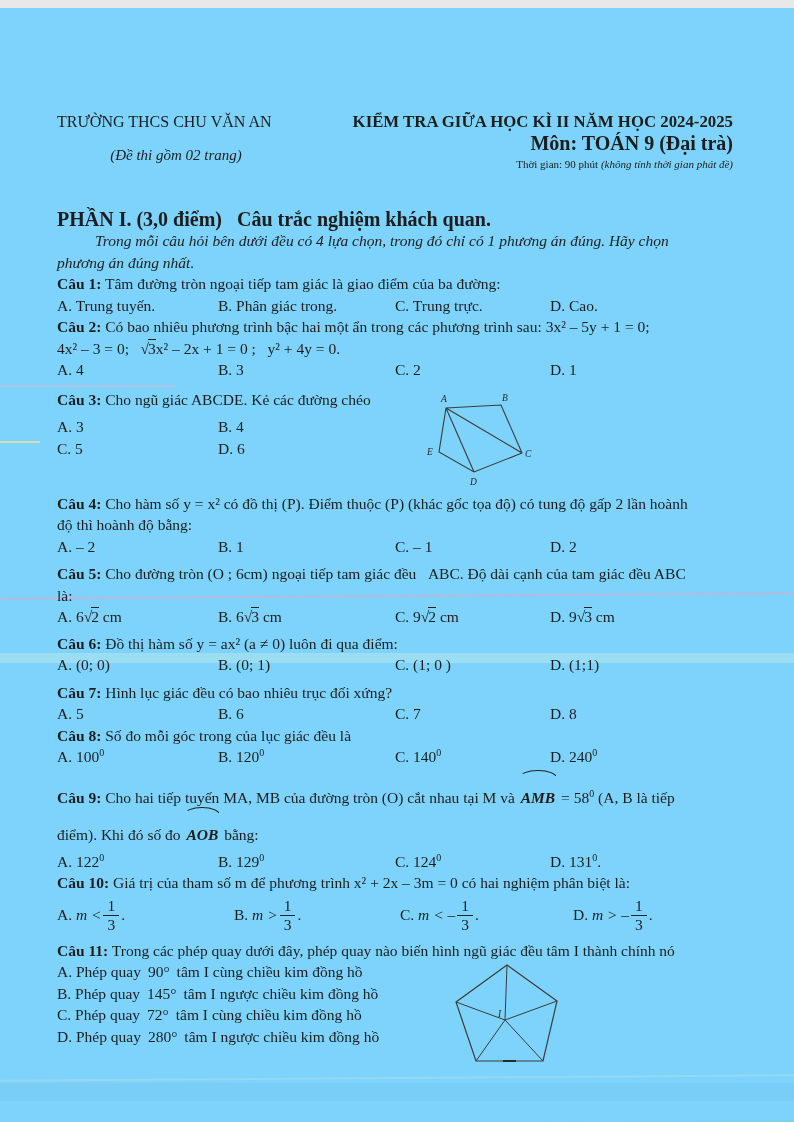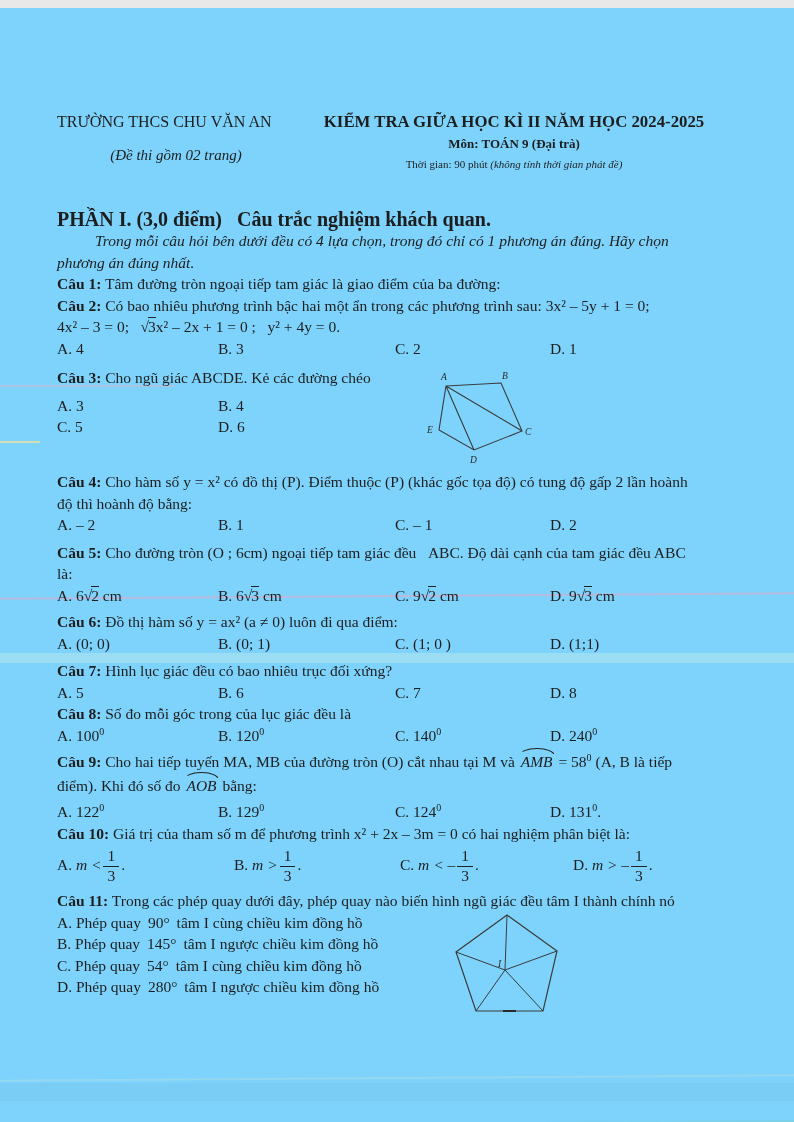--- a/index.html
+++ b/index.html
@@ -10,41 +10,41 @@
     font-size:15.5px;line-height:21.5px;
   }
   .content{position:absolute;left:57px;top:97px;width:676px;}
   .bold{font-weight:bold;}
   .it{font-style:italic;}
   
   .header{display:flex;padding-top:6px;}
   .h-left{width:238px;flex:none;}
   .h-school{white-space:nowrap;font-size:16px;}
   .h-note{text-align:center;margin-top:12px;font-size:15px;}
-  .h-right{flex:1;text-align:center;}
+  .h-right{flex:1;text-align:right;}
   .h-title{font-weight:bold;font-size:16.8px;white-space:nowrap;}
-  .h-sub{font-weight:bold;font-size:13px;}
+  .h-sub{font-weight:bold;font-size:20px;}
   .h-time{font-size:11px;}
   
   .part-heading{margin-top:33px;font-size:20px;}
   .instr1{text-indent:38px;}
   
   .q{position:relative;}
   .qlabel{font-weight:bold;}
   .opts{display:grid;grid-template-columns:161px 177px 155px 1fr;}
   .opts.two{grid-template-columns:161px 180px;width:341px;}
   .opts.q10grid{grid-template-columns:177px 166px 173px 1fr;height:46px;align-items:center;}
   .opt{white-space:nowrap;}
   sup.deg{font-size:10px;line-height:0;vertical-align:super;}
   
   .sqrt{white-space:nowrap;}
   .sqrt::before{content:"√";}
   .sqrt .rad{border-top:1.2px solid #222;padding-top:0px;margin-left:-1px;}
   
-  .arc{font-style:italic;position:relative;display:inline-block;padding:2px 2px 0;}
+  .arc{font-style:italic;position:relative;display:inline-block;padding:16px 2px 0;font-weight:bold;}
   .arc::before{content:"";position:absolute;left:0;right:0;top:-1px;height:6px;
     border:1.2px solid transparent;border-top-color:#222;border-radius:50%/100% 100% 0 0;}
   
   .frac{display:inline-block;vertical-align:middle;text-align:center;line-height:1.05;margin:0 2px 2px;}
   .frac .fnum{display:block;border-bottom:1.3px solid #222;padding:0 4px 1px;}
   .frac .fden{display:block;padding:1px 4px 0;}
   
   .fig{position:absolute;}
   .fig svg text{font-family:"Liberation Serif",serif;font-style:italic;font-size:9.5px;fill:#2a2a2a;}
   
@@ -76,20 +76,26 @@
         <div class="h-time"><span>Thời gian: 90 phút </span><span class="it">(không tính thời gian phát đề)</span></div>
       </div>
     </div>
 
     <div class="part-heading bold">PHẦN I. (3,0 điểm)  Câu trắc nghiệm khách quan.</div>
     <div class="it instr1">Trong mỗi câu hỏi bên dưới đều có 4 lựa chọn, trong đó chỉ có 1 phương án đúng. Hãy chọn</div>
     <div class="it">phương án đúng nhất.</div>
 
     <div class="q">
       <div><span class="qlabel">Câu 1:</span><span> Tâm đường tròn ngoại tiếp tam giác là giao điểm của ba đường:</span></div>
+      <div class="opts">
+        <span class="opt">A. Trung tuyến.</span>
+        <span class="opt">B. Phân giác trong.</span>
+        <span class="opt">C. Trung trực.</span>
+        <span class="opt">D. Cao.</span>
+      </div>
     </div>
 
     <div class="q">
       <div><span class="qlabel">Câu 2:</span><span> Có bao nhiêu phương trình bậc hai một ẩn trong các phương trình sau: 3x² – 5y + 1 = 0;</span></div>
       <div><span>4x² – 3 = 0;  </span><span class="sqrt"><span class="rad">3</span></span><span>x² – 2x + 1 = 0 ;  y² + 4y = 0.</span></div>
       <div class="opts">
         <span class="opt">A. 4</span>
         <span class="opt">B. 3</span>
         <span class="opt">C. 2</span>
         <span class="opt">D. 1</span>
@@ -186,21 +192,21 @@
         <span class="opt"><span>B. </span><span class="it">m &gt;</span><span class="frac"><span class="fnum">1</span><span class="fden">3</span></span><span>.</span></span>
         <span class="opt"><span>C. </span><span class="it">m &lt; –</span><span class="frac"><span class="fnum">1</span><span class="fden">3</span></span><span>.</span></span>
         <span class="opt"><span>D. </span><span class="it">m &gt; –</span><span class="frac"><span class="fnum">1</span><span class="fden">3</span></span><span>.</span></span>
       </div>
     </div>
 
     <div class="q" style="min-height:130px;">
       <div><span class="qlabel">Câu 11:</span><span> Trong các phép quay dưới đây, phép quay nào biến hình ngũ giác đều tâm I thành chính nó</span></div>
       <div>A. Phép quay  90°  tâm I cùng chiều kim đồng hồ</div>
       <div>B. Phép quay  145°  tâm I ngược chiều kim đồng hồ</div>
-      <div>C. Phép quay  54°  tâm I cùng chiều kim đồng hồ</div>
+      <div>C. Phép quay  72°  tâm I cùng chiều kim đồng hồ</div>
       <div>D. Phép quay  280°  tâm I ngược chiều kim đồng hồ</div>
       <div class="fig" style="left:393px;top:8px;">
         <svg width="115" height="122" viewBox="0 0 115 122">
           <path d="M57 17 L107 53 L93 113 L26 113 L6 54 Z" fill="none" stroke="#3b3b3b" stroke-width="1.2"></path>
           <path d="M55 72 L57 17 M55 72 L6 54 M55 72 L107 53 M55 72 L26 113 M55 72 L93 113" fill="none" stroke="#3b3b3b" stroke-width="1"></path>
           <path d="M53 113 L66 113" stroke="#2a2a2a" stroke-width="2"></path>
           <text x="48" y="69">I</text>
         </svg>
       </div>
     </div>

